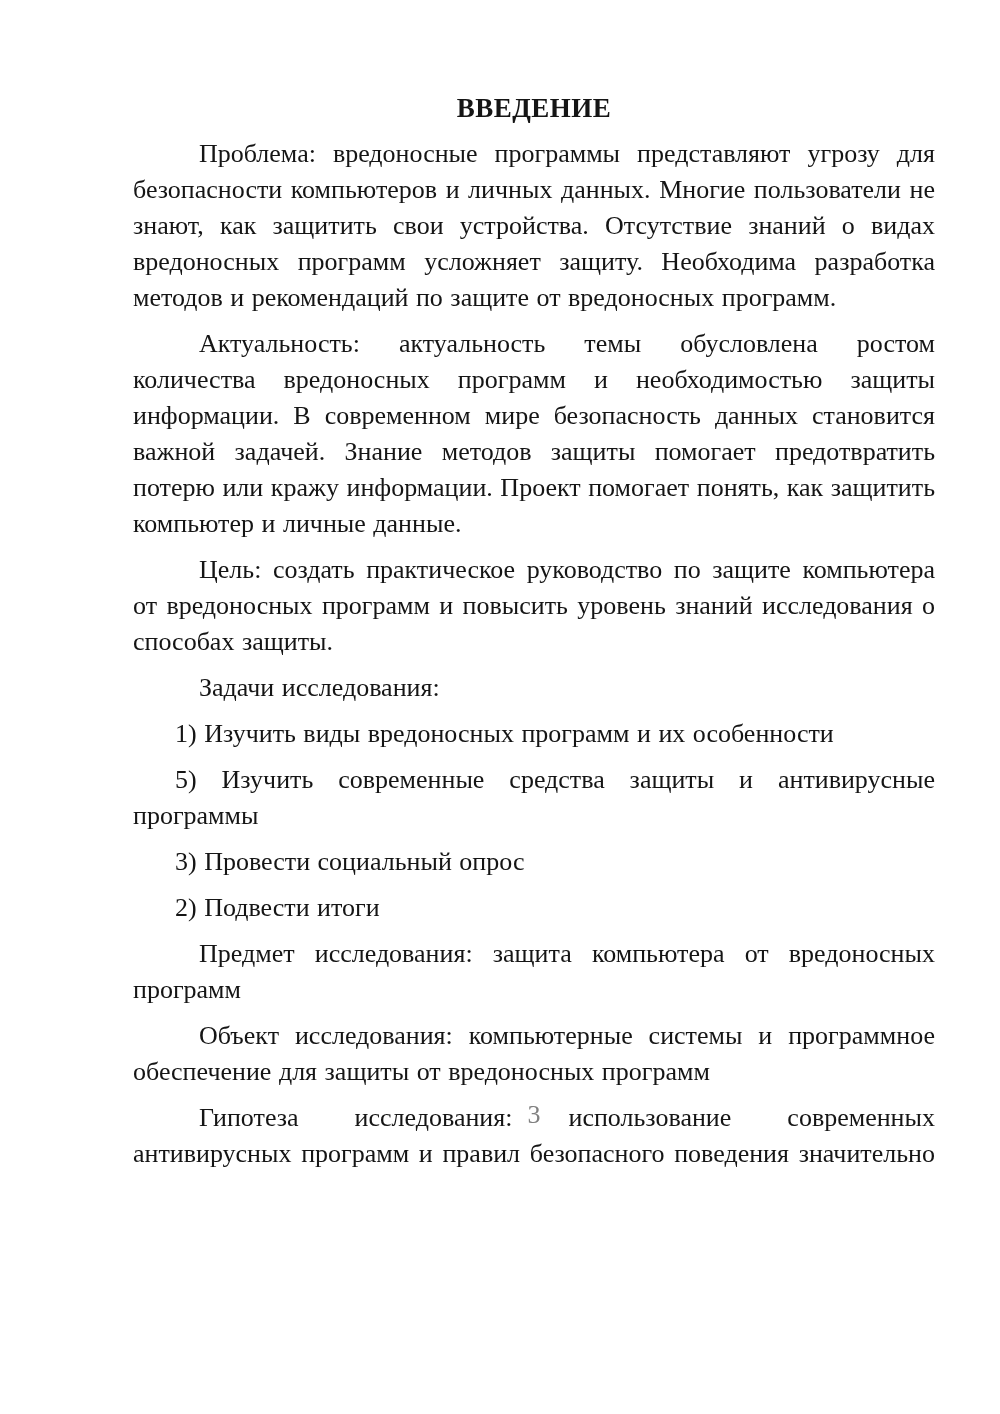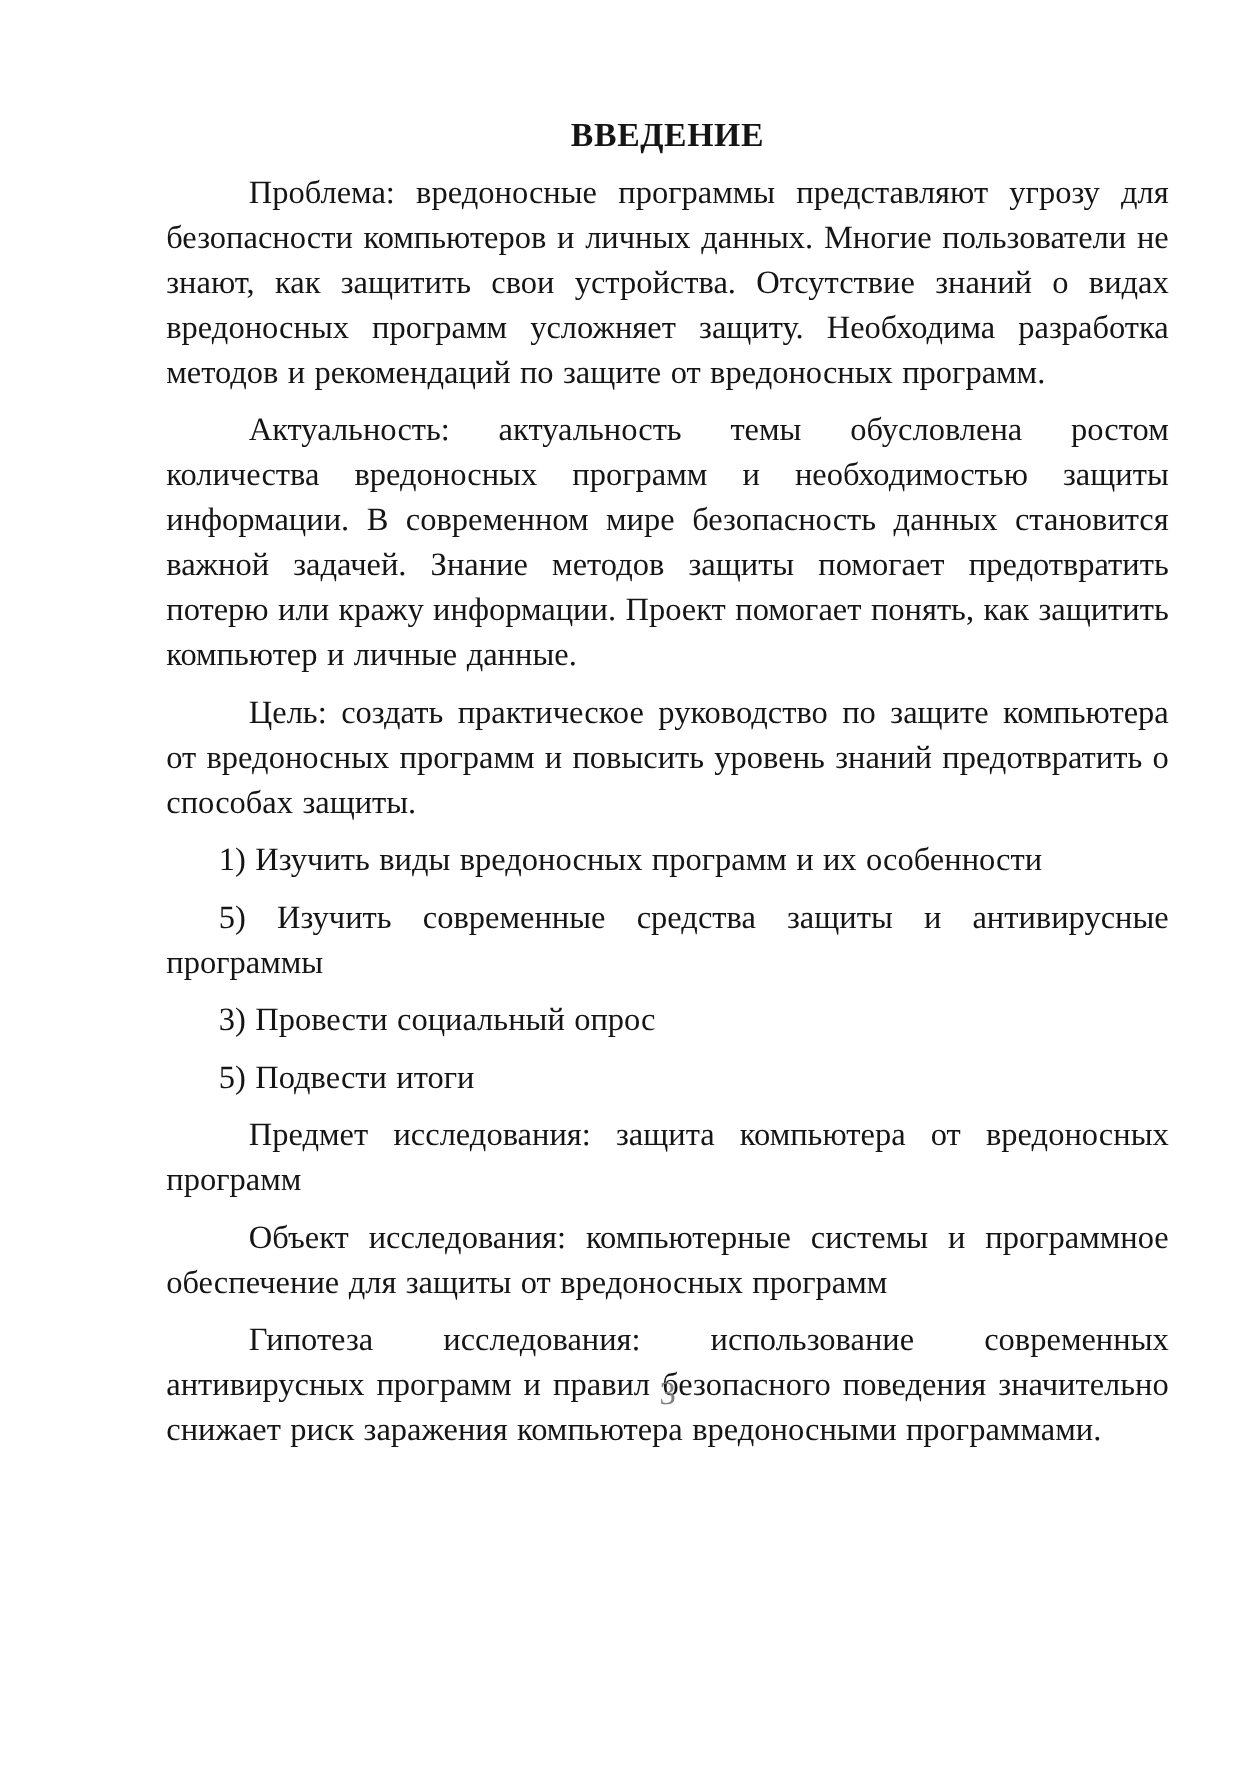--- a/index.html
+++ b/index.html
@@ -53,31 +53,32 @@
 <body>
 
 <div class="page">
 
   <h1 class="doc-title">ВВЕДЕНИЕ</h1>
 
   <p class="para">Проблема: вредоносные программы представляют угрозу для безопасности компьютеров и личных данных. Многие пользователи не знают, как защитить свои устройства. Отсутствие знаний о видах вредоносных программ усложняет защиту. Необходима разработка методов и рекомендаций по защите от вредоносных программ.</p>
 
   <p class="para">Актуальность: актуальность темы обусловлена ростом количества вредоносных программ и необходимостью защиты информации. В современном мире безопасность данных становится важной задачей. Знание методов защиты помогает предотвратить потерю или кражу информации. Проект помогает понять, как защитить компьютер и личные данные.</p>
 
-  <p class="para">Цель: создать практическое руководство по защите компьютера от вредоносных программ и повысить уровень знаний предотвратить о способах защиты.</p>
+  <p class="para">Цель: создать практическое руководство по защите компьютера от вредоносных программ и повысить уровень знаний исследования о способах защиты.</p>
 
+  <p class="para">Задачи исследования:</p>
 
   <p class="para task">1) Изучить виды вредоносных программ и их особенности</p>
 
 
   <p class="para task">5) Изучить современные средства защиты и антивирусные программы</p>
 
   <p class="para task">3) Провести социальный опрос</p>
 
-  <p class="para task">5) Подвести итоги</p>
+  <p class="para task">2) Подвести итоги</p>
 
   <p class="para">Предмет исследования: защита компьютера от вредоносных программ</p>
 
   <p class="para">Объект исследования: компьютерные системы и программное обеспечение для защиты от вредоносных программ</p>
 
   <p class="para">Гипотеза исследования: использование современных антивирусных программ и правил безопасного поведения значительно снижает риск заражения компьютера вредоносными программами.</p>
 
 
   <div class="page-number">3</div>
 

